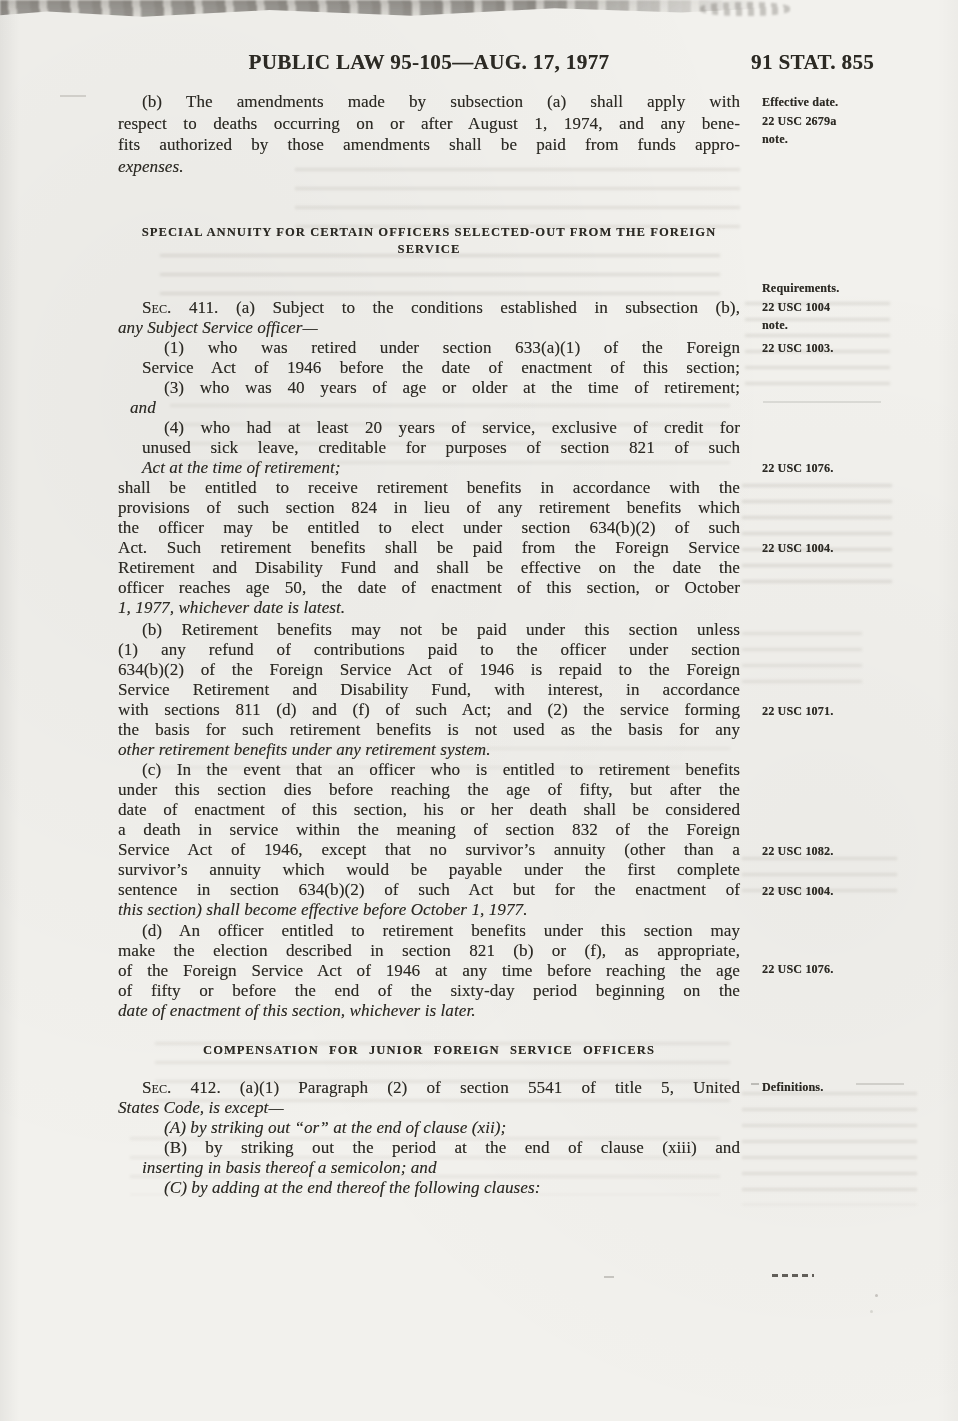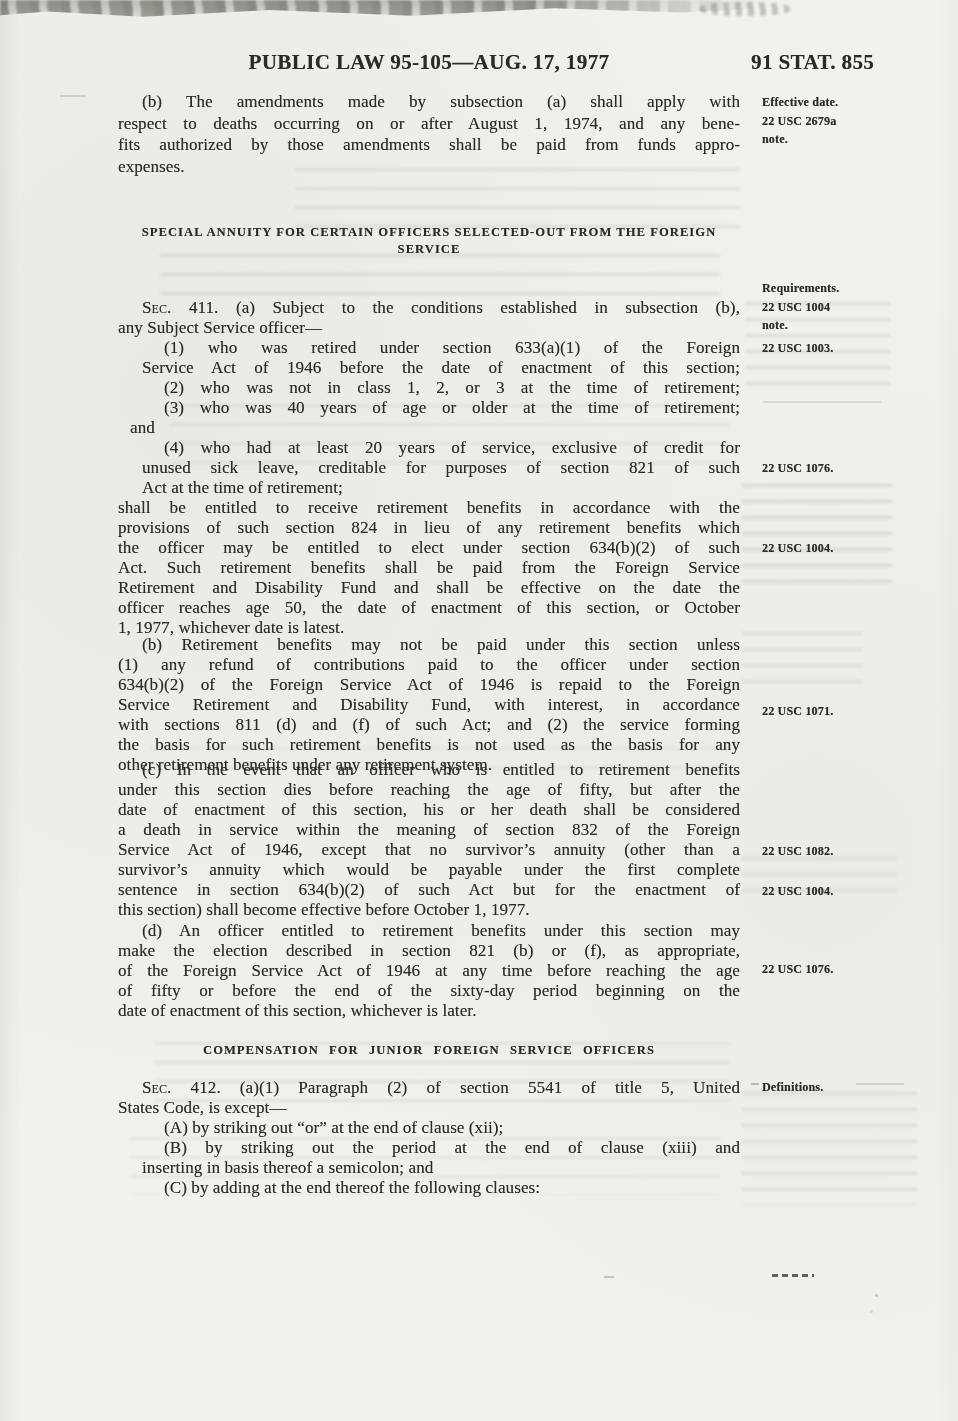--- a/index.html
+++ b/index.html
@@ -44,21 +44,21 @@
     text-shadow:.2px .2px .4px rgba(44,42,36,.55);}
   .stat-ref{position:absolute;top:50px;left:744px;z-index:2;
     font-size:21px;font-weight:700;letter-spacing:.4px;
     text-shadow:.2px .2px .4px rgba(44,42,36,.55);margin-left:7px;}
   
   .blk{position:absolute;left:118px;width:622px;z-index:2;
     font-size:17px;line-height:20px;letter-spacing:.1px;
     text-shadow:.2px .2px .35px rgba(44,42,36,.45);}
   .blk.a{line-height:21.5px;}
   .ln{text-align:justify;text-align-last:justify;}
-  .ln.nj{text-align:center;text-align-last:left;}
+  .ln.nj{text-align:center;text-align-last:left;font-style:italic;}
   .i1{padding-left:24px;}
   .i2{padding-left:46px;}
   .i3{padding-left:12px;}
   .sc{font-variant:small-caps;}
   .xhead{position:absolute;left:118px;width:622px;z-index:2;text-align:center;
     font-weight:700;font-size:12.5px;line-height:17px;letter-spacing:1.1px;
     text-shadow:.2px .2px .3px rgba(44,42,36,.5);}
   .xhead.wsp{word-spacing:6px;}
   
   .note{position:absolute;left:762px;width:152px;z-index:2;
@@ -106,36 +106,35 @@
   <div class="xhead" style="top:224px;">
     <div>SPECIAL ANNUITY FOR CERTAIN OFFICERS SELECTED-OUT FROM THE FOREIGN</div>
     <div>SERVICE</div>
   </div>
 
   <div class="blk" style="top:282px;margin-top:16px;">
     <div class="ln i1"><span class="sc">Sec.</span><span> 411. (a) Subject to the conditions established in subsection (b),</span></div>
     <div class="ln nj">any Subject Service officer—</div>
     <div class="ln i2">(1) who was retired under section 633(a)(1) of the Foreign</div>
     <div class="ln i1">Service Act of 1946 before the date of enactment of this section;</div>
-    <div class="ln i2">(2) who was not in class 1, 2, or 3 at the time of retirement;</div>
     <div class="ln i2">(3) who was 40 years of age or older at the time of retirement;</div>
     <div class="ln nj i3">and</div>
     <div class="ln i2">(4) who had at least 20 years of service, exclusive of credit for</div>
     <div class="ln i1">unused sick leave, creditable for purposes of section 821 of such</div>
     <div class="ln nj i1">Act at the time of retirement;</div>
     <div class="ln">shall be entitled to receive retirement benefits in accordance with the</div>
     <div class="ln">provisions of such section 824 in lieu of any retirement benefits which</div>
     <div class="ln">the officer may be entitled to elect under section 634(b)(2) of such</div>
     <div class="ln">Act. Such retirement benefits shall be paid from the Foreign Service</div>
     <div class="ln">Retirement and Disability Fund and shall be effective on the date the</div>
     <div class="ln">officer reaches age 50, the date of enactment of this section, or October</div>
     <div class="ln nj">1, 1977, whichever date is latest.</div>
   </div>
 
-  <div class="blk" style="top:620px;margin-top:15px;">
+  <div class="blk" style="top:620px;">
     <div class="ln i1">(b) Retirement benefits may not be paid under this section unless</div>
     <div class="ln">(1) any refund of contributions paid to the officer under section</div>
     <div class="ln">634(b)(2) of the Foreign Service Act of 1946 is repaid to the Foreign</div>
     <div class="ln">Service Retirement and Disability Fund, with interest, in accordance</div>
     <div class="ln">with sections 811 (d) and (f) of such Act; and (2) the service forming</div>
     <div class="ln">the basis for such retirement benefits is not used as the basis for any</div>
     <div class="ln nj">other retirement benefits under any retirement system.</div>
   </div>
 
   <div class="blk" style="top:760px;">

